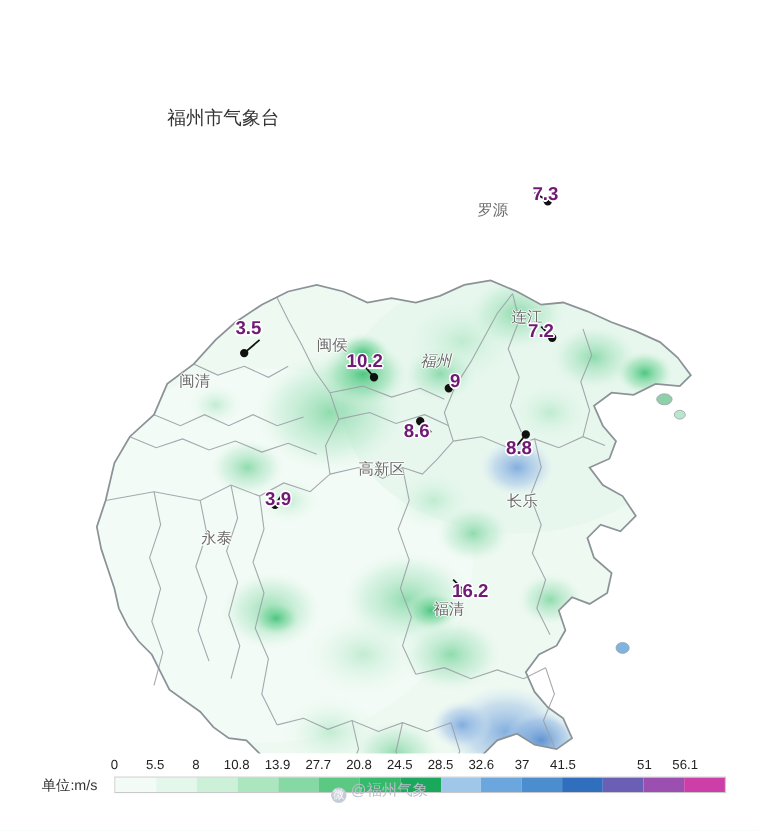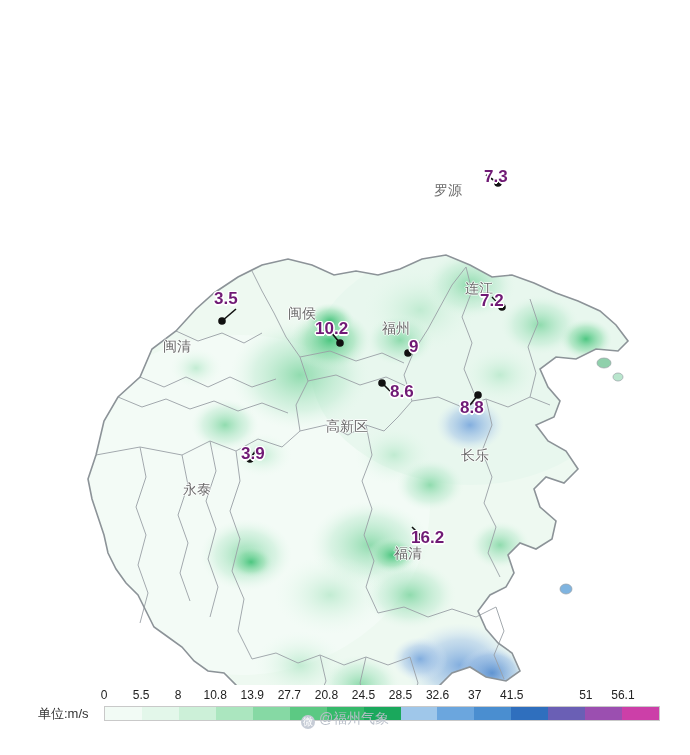--- a/index.html
+++ b/index.html
@@ -146,20 +146,21 @@
     text-align: center;
     vertical-align: -2px;
     margin-right: 4px;
   }
 </style>
 </head>
 <body>
 
 <div id="stage">
 
+  <div class="issuer">福州市气象台</div>
 
   <div id="map-area">
     <svg width="690" height="560" viewBox="0 0 690 560" xmlns="http://www.w3.org/2000/svg">
       <defs>
 
         <radialGradient id="g-green-strong" cx="50%" cy="50%" r="50%">
           <stop offset="0%" stop-color="#46c47c" stop-opacity="0.95"></stop>
           <stop offset="60%" stop-color="#8ddcab" stop-opacity="0.55"></stop>
           <stop offset="100%" stop-color="#cdf0da" stop-opacity="0"></stop>
         </radialGradient>
@@ -319,34 +320,34 @@
         </g>
       </g>
     </svg>
   </div>
 
   <div id="county-labels">
     <div class="county" style="left:434px; top:182px;">罗源</div>
     <div class="county" style="left:465px; top:280px;">连江</div>
     <div class="county" style="left:288px; top:305px;">闽侯</div>
     <div class="county" style="left:163px; top:338px;">闽清</div>
-    <div class="county" style="left:382px; top:320px;">福州</div>
+    <div class="county" style="left:382px; top:320px;font-style:italic;">福州</div>
     <div class="county" style="left:326px; top:418px;">高新区</div>
     <div class="county" style="left:461px; top:447px;">长乐</div>
     <div class="county" style="left:183px; top:481px;">永泰</div>
     <div class="county" style="left:394px; top:545px;">福清</div>
   </div>
 
   <div id="station-labels">
     <div class="station big" style="left:484px; top:167px;">7.3</div>
     <div class="station big" style="left:480px; top:291px;">7.2</div>
     <div class="station big" style="left:214px; top:289px;">3.5</div>
     <div class="station big" style="left:315px; top:319px;">10.2</div>
     <div class="station big" style="left:409px; top:337px;">9</div>
-    <div class="station big" style="left:390px; top:382px;">8.6</div>
+    <div class="station big" style="left:367px; top:382px;">8.6</div>
     <div class="station big" style="left:460px; top:398px;">8.8</div>
     <div class="station big" style="left:241px; top:444px;">3.9</div>
     <div class="station big" style="left:411px; top:528px;">16.2</div>
   </div>
 
   <div id="legend">
     <div class="legend-unit">单位:m/s</div>
     <div id="legend-ticks">
         <span style="left: 0px;">0</span>
         <span style="left: 37.0667px;">5.5</span>

